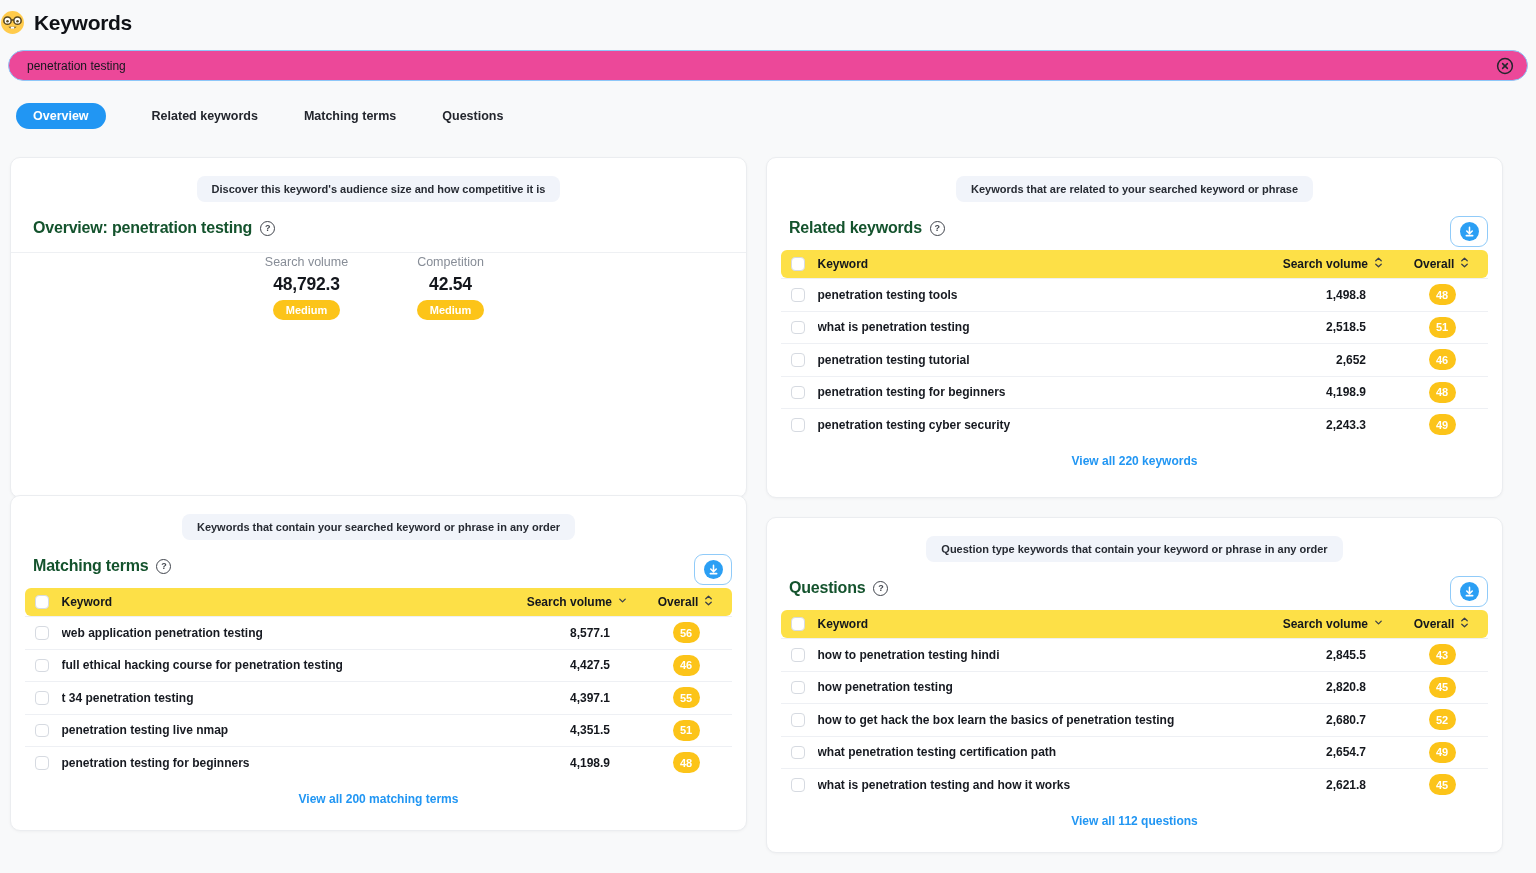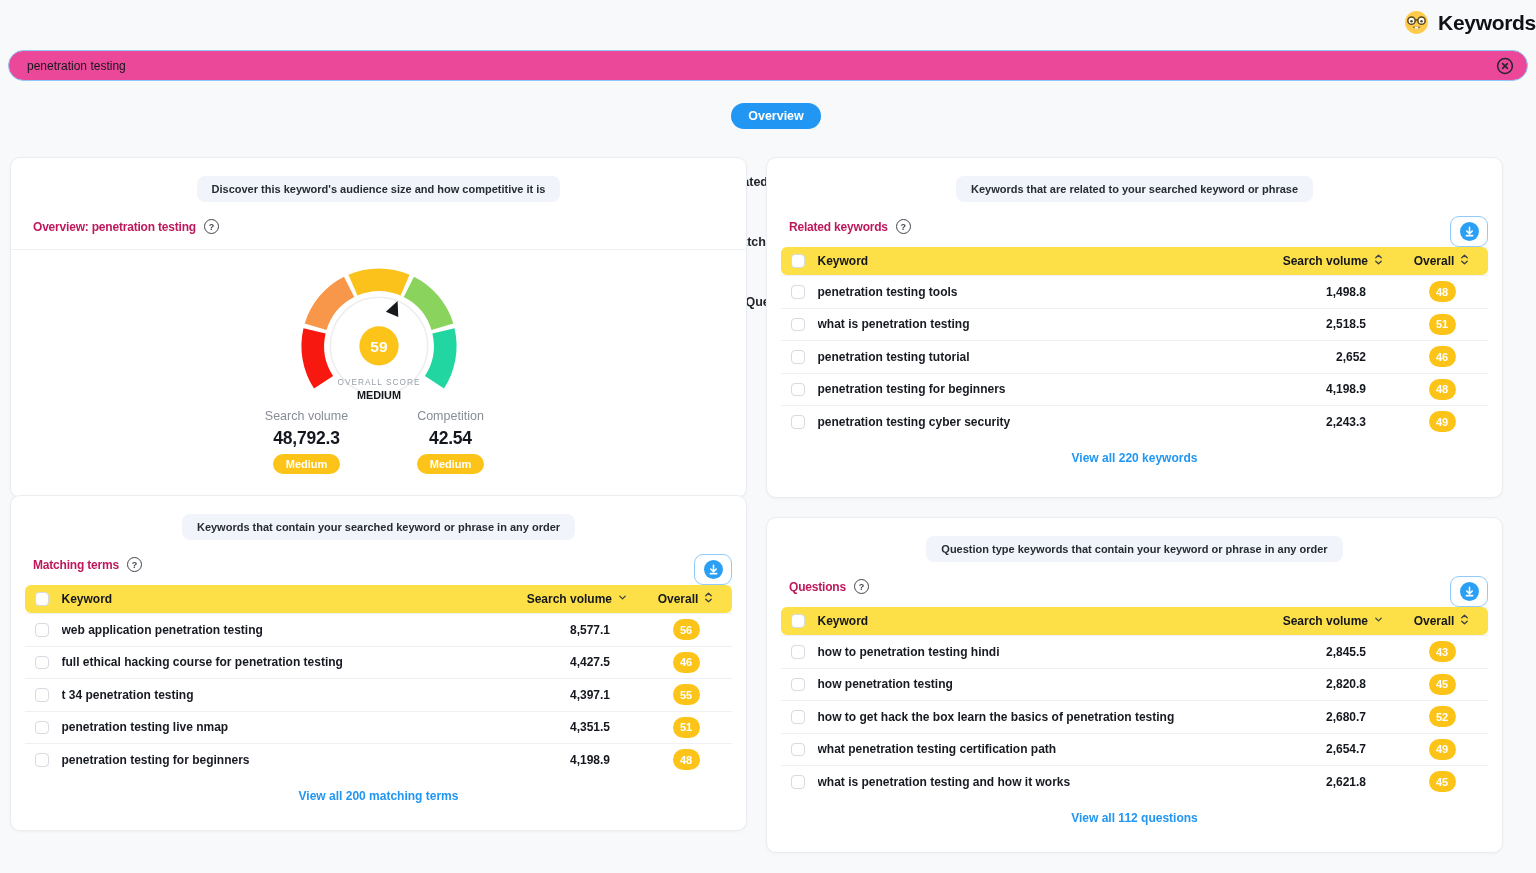--- a/index.html
+++ b/index.html
@@ -4,52 +4,52 @@
 <style>
   * { box-sizing: border-box; }
   html,body { margin:0; padding:0; }
   body {
     width:1536px; height:873px; position:relative; overflow:hidden;
     background:#f8f9fa;
     font-family:"Liberation Sans", sans-serif;
     color:#14171d;
   }
   
-  .app-header { display:flex; align-items:center; gap:9px; padding:10px 0 0 14px;justify-content:flex-end; }
+  .app-header { display:flex; align-items:center; gap:9px; padding:10px 0 0 0; }
   .app-title { font-size:21px; font-weight:800; letter-spacing:-0.3px; color:#0f1116; }
   
   .search-bar {
     margin:15px 8px 0; height:31px; background:#ec4899;
     border:1.5px solid #8ec7f8; border-radius:16px;
     display:flex; align-items:center; padding:0 13px 0 16px;
   }
   .search-bar input {
     flex:1; border:none; outline:none; background:transparent;
     font-family:inherit; font-size:12px; font-weight:500; color:#14171d;
   }
   .clear-btn { border:none; background:none; padding:0; cursor:pointer; display:flex; }
   
-  .tabs { display:flex; align-items:center; gap:46px; margin:22px 0 0 16px; height:25px;flex-direction:column; }
+  .tabs { display:flex; align-items:center; gap:46px; margin:22px 0 0 16px; height:25px; }
   .tab { font-size:12.5px; font-weight:600; color:#23262d; cursor:pointer; white-space:nowrap; }
   .tab.active {
     background:#2196f3; color:#fff; font-weight:700;
     padding:6px 17px; border-radius:14px;
   }
   
   .panel {
     position:absolute; background:#fff; border:1px solid #ebedf0; border-radius:10px;
     box-shadow:0 1px 3px rgba(20,23,29,0.04);
   }
   .panel-pill {
     margin:18px auto 0; width:max-content; max-width:92%;
     background:#f1f4fa; border-radius:8px; padding:7px 15px;
     font-size:11px; font-weight:700; color:#272b33; text-align:center;
   }
   .panel-title-row { display:flex; align-items:center; gap:8px; margin:17px 22px 0; }
-  .panel-title { font-size:12px; font-weight:800; color:#be185d; letter-spacing:-0.2px; }
+  .panel-title { font-size:16px; font-weight:800; color:#14532d; letter-spacing:-0.2px; }
   .help-icon {
     width:15px; height:15px; border:1.5px solid #41454d; border-radius:50%;
     display:flex; align-items:center; justify-content:center;
     font-size:9px; font-weight:700; color:#41454d; cursor:pointer;
   }
   .overview-divider { border-bottom:1px solid #eef0f3; margin-top:15px; }
   .download-btn {
     position:absolute; right:14px; top:58px; width:38px; height:31px;
     background:#fff; border:1.5px solid #90cbf9; border-radius:9px;
     display:flex; align-items:center; justify-content:center; cursor:pointer; padding:0;
@@ -140,40 +140,20 @@
 </nav>
 
 <section class="panel" style="left:10px; top:157px; width:737px; height:341px;">
   <div class="panel-pill">Discover this keyword's audience size and how competitive it is</div>
   <div class="panel-title-row">
     <h2 class="panel-title" style="margin:0;">Overview: penetration testing</h2>
     <span class="help-icon">?</span>
   </div>
   <div class="overview-divider"></div>
 
-  <div class="gauge-wrap">
-    <svg width="176" height="150" viewBox="0 0 170 145">
-
-      <path d="M31.4 121.0 A64 64 0 0 1 22.7 71.4" fill="none" stroke="#f7190f" stroke-width="22"></path>
-      <path d="M23.7 67.5 A64 64 0 0 1 56.1 28.9" fill="none" stroke="#f8964a" stroke-width="22"></path>
-      <path d="M59.8 27.2 A64 64 0 0 1 110.2 27.2" fill="none" stroke="#fbc21b" stroke-width="22"></path>
-      <path d="M113.9 28.9 A64 64 0 0 1 146.3 67.5" fill="none" stroke="#8ad45e" stroke-width="22"></path>
-      <path d="M147.3 71.4 A64 64 0 0 1 138.6 121.0" fill="none" stroke="#21d6a1" stroke-width="22"></path>
-      <circle cx="85" cy="86" r="47" fill="none" stroke="#eeeef0" stroke-width="1.5"></circle>
-
-      <g id="gauge-needle" transform="rotate(22.5 85 86)">
-        <polygon points="85,39 78.5,53 91.5,53" fill="#17191d"></polygon>
-      </g>
-
-      <circle cx="85" cy="86" r="19" fill="#fcc419"></circle>
-      <text x="85" y="91.5" text-anchor="middle" font-size="15" font-weight="800" fill="#ffffff">59</text>
-      <text x="85" y="124" text-anchor="middle" font-size="8" letter-spacing="1" fill="#9aa1aa">OVERALL SCORE</text>
-      <text x="85" y="137" text-anchor="middle" font-size="10.5" font-weight="800" fill="#14171d">MEDIUM</text>
-    </svg>
-  </div>
 
   <div class="stats-row">
     <div class="stat">
       <span class="stat-label">Search volume</span>
       <span class="stat-value">48,792.3</span>
       <span class="status-pill">Medium</span>
     </div>
     <div class="stat">
       <span class="stat-label">Competition</span>
       <span class="stat-value">42.54</span>

